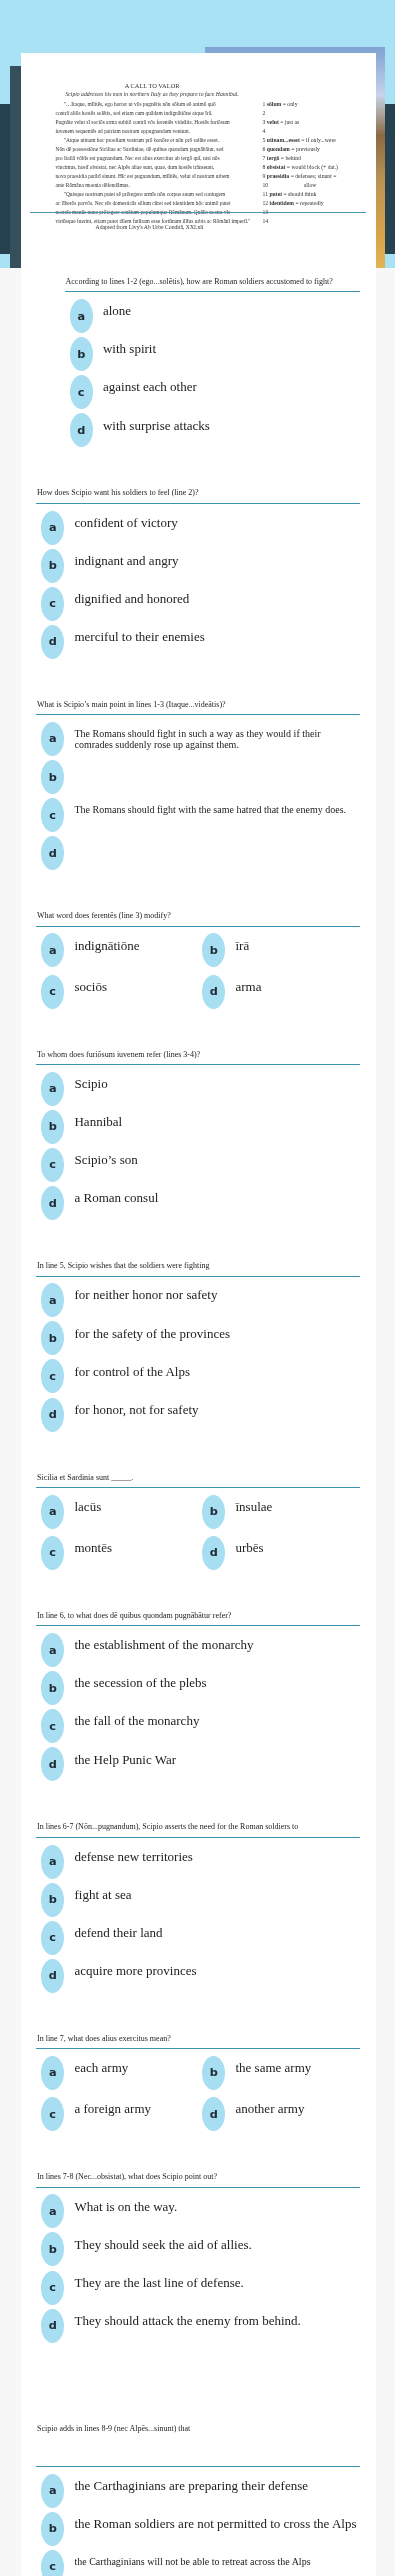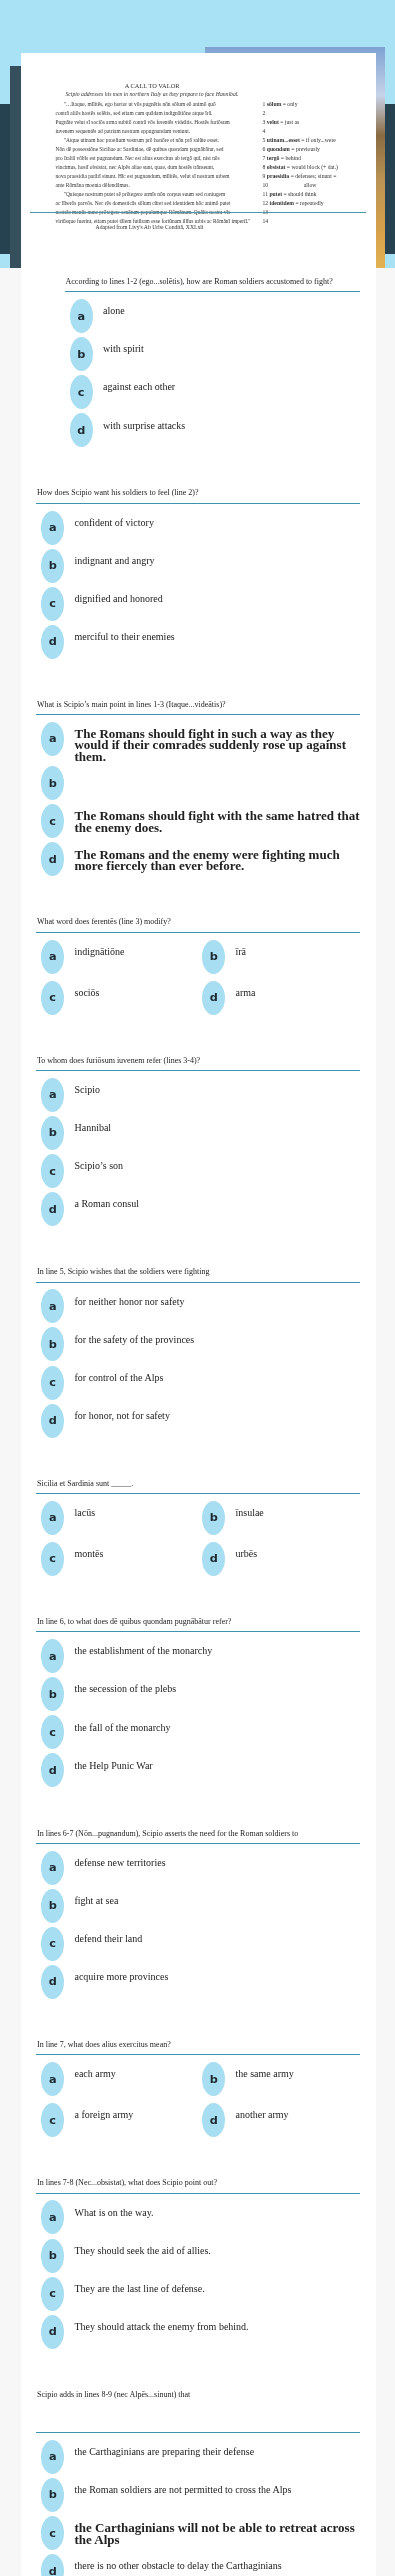--- a/index.html
+++ b/index.html
@@ -34,23 +34,23 @@
 
   .question { position:relative; margin:0 15.5px; padding-top:36px; }
   .q-text { font-size:8px; line-height:11.3px; padding-left:1px; min-height:11.3px; color:#222; }
   .q-rule { height:0.5px; background:#3d93b0; margin-top:4.1px; }
   .opts { padding:7.2px 0 0 5.2px; }
   .opts.grid { display:grid; grid-template-columns:161px 155px; row-gap:3.1px; }
   .opt { display:flex; align-items:flex-start; margin-bottom:4.1px; cursor:pointer; }
   .badge { flex:0 0 23px; width:23px; height:34px; border-radius:50%; background:#a7def2; color:#1e2b33;
            font-family:"DejaVu Sans", sans-serif; font-size:11.3px; font-weight:bold; display:flex;
            align-items:center; justify-content:center; }
-  .opt-text { padding:6.2px 0 0 10.3px; font-size:10px; line-height:11.3px; color:#222; }
-  .opt-text.small { font-size:13px;font-weight:bold; }
-  .q-text.tall { padding-bottom:28px; }
+  .opt-text { padding:6.2px 0 0 10.3px; font-size:13px; line-height:11.3px; color:#222; }
+  .opt-text.small { font-size:10px; }
+  .q-text.tall { padding-bottom:28px;margin-top:40px; }
 </style>
 </head>
 <body>
 
 <div class="hero">
   <div class="hero-band"></div>
   <div class="title-box">
     <div class="tl" style="left:39px; top:7.2px; width:116px;"></div>
     <div class="tl" style="left:29px; top:16.5px; width:137px;"></div>
     <div class="title-text">
@@ -159,21 +159,20 @@
           </div>
           <div class="opt">
             <div class="badge">b</div>
           </div>
           <div class="opt">
             <div class="badge">c</div>
             <div class="opt-text small">The Romans should fight with the same hatred that the enemy does.</div>
           </div>
           <div class="opt">
             <div class="badge">d</div>
-            <div class="opt-text small">The Romans and the enemy were fighting much more fiercely than ever before.</div>
           </div>
         </div>
       </div>
       <div class="question">
         <div class="q-text">What word does ferentēs (line 3) modify?</div>
         <div class="q-rule"></div>
         <div class="opts grid">
           <div class="opt">
             <div class="badge">a</div>
             <div class="opt-text">indignātiōne</div>

